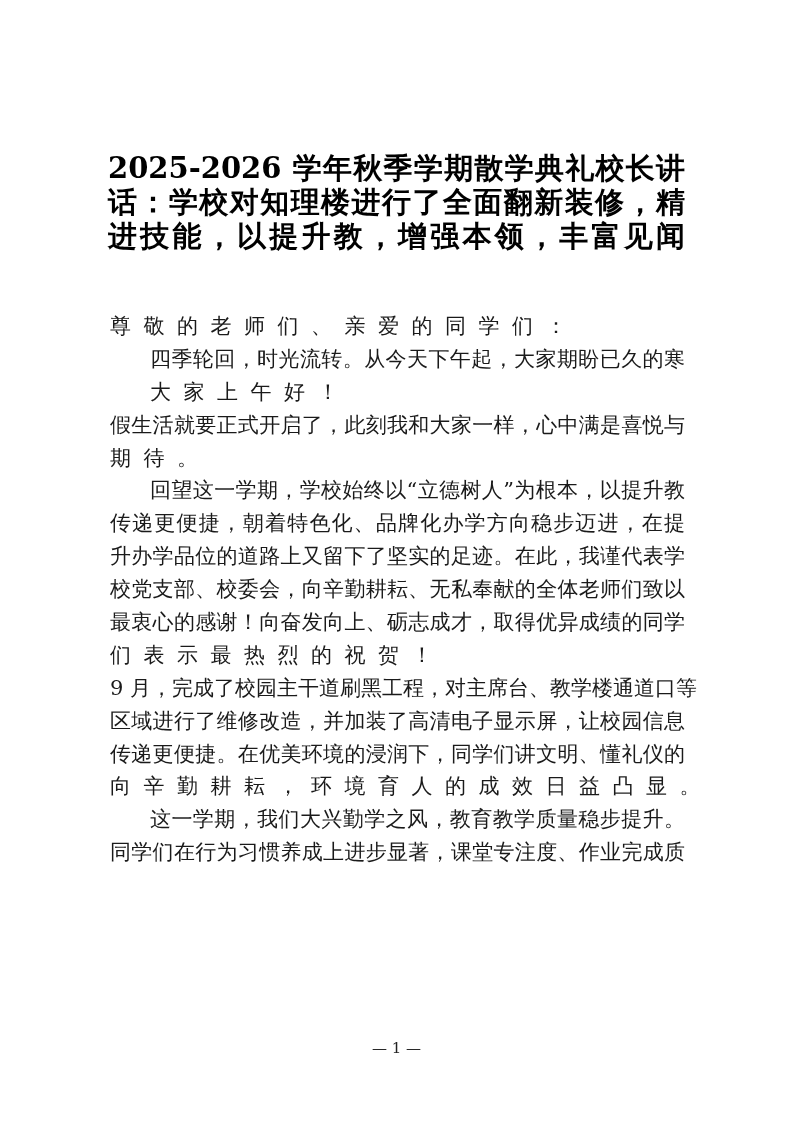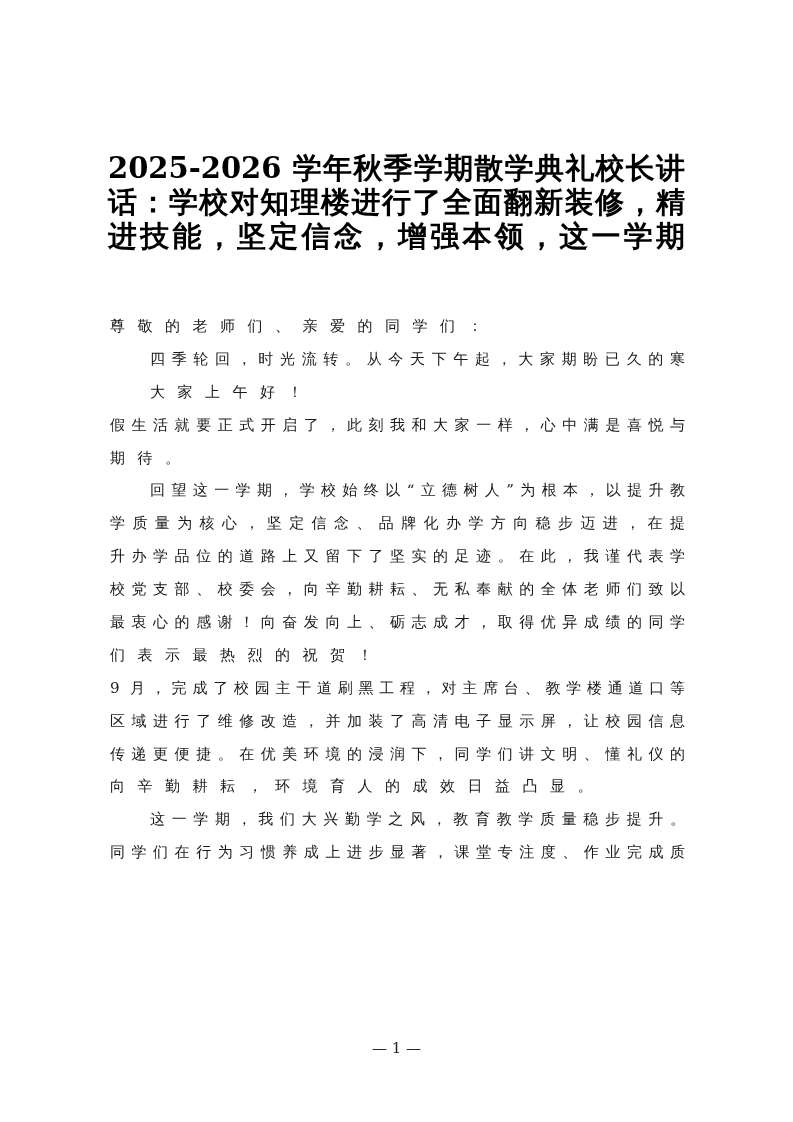--- a/index.html
+++ b/index.html
@@ -38,21 +38,21 @@
       white-space: nowrap;
       text-align: justify;
       text-align-last: justify;
     }
     .body-text {
       position: absolute;
       left: 110px;
       top: 306px;
       width: 575px;
       font-family: "DejaVu Serif", "Liberation Serif", serif;
-      font-size: 15px;
+      font-size: 21px;
       line-height: 32.9px;
       color: #1a1a1a;
     }
     .line {
       display: block;
       height: 32.9px;
       white-space: nowrap;
       overflow: visible;
       text-align: justify;
       text-align-last: justify;
@@ -77,31 +77,31 @@
     }
   </style>
 </head>
 <body>
 
 <div class="page">
 
   <div class="title">
     <span class="title-line">2025-2026 学年秋季学期散学典礼校长讲</span>
     <span class="title-line">话：学校对知理楼进行了全面翻新装修，精</span>
-    <span class="title-line">进技能，坚定信念，增强本领，这一学期</span>
+    <span class="title-line">进技能，以提升教，增强本领，丰富见闻</span>
   </div>
 
   <div class="body-text" id="body-lines">
       <span class="line short">尊敬的老师们、亲爱的同学们：</span>
       <span class="line indent">四季轮回，时光流转。从今天下午起，大家期盼已久的寒</span>
       <span class="line indent short">大家上午好！</span>
       <span class="line">假生活就要正式开启了，此刻我和大家一样，心中满是喜悦与</span>
       <span class="line short">期待。</span>
       <span class="line indent">回望这一学期，学校始终以“立德树人”为根本，以提升教</span>
-      <span class="line">学质量为核心，坚定信念、品牌化办学方向稳步迈进，在提</span>
+      <span class="line">传递更便捷，朝着特色化、品牌化办学方向稳步迈进，在提</span>
       <span class="line">升办学品位的道路上又留下了坚实的足迹。在此，我谨代表学</span>
       <span class="line">校党支部、校委会，向辛勤耕耘、无私奉献的全体老师们致以</span>
       <span class="line">最衷心的感谢！向奋发向上、砺志成才，取得优异成绩的同学</span>
       <span class="line short">们表示最热烈的祝贺！</span>
       <span class="line">9 月，完成了校园主干道刷黑工程，对主席台、教学楼通道口等</span>
       <span class="line">区域进行了维修改造，并加装了高清电子显示屏，让校园信息</span>
       <span class="line">传递更便捷。在优美环境的浸润下，同学们讲文明、懂礼仪的</span>
       <span class="line short">向辛勤耕耘，环境育人的成效日益凸显。</span>
       <span class="line indent">这一学期，我们大兴勤学之风，教育教学质量稳步提升。</span>
       <span class="line">同学们在行为习惯养成上进步显著，课堂专注度、作业完成质</span>

